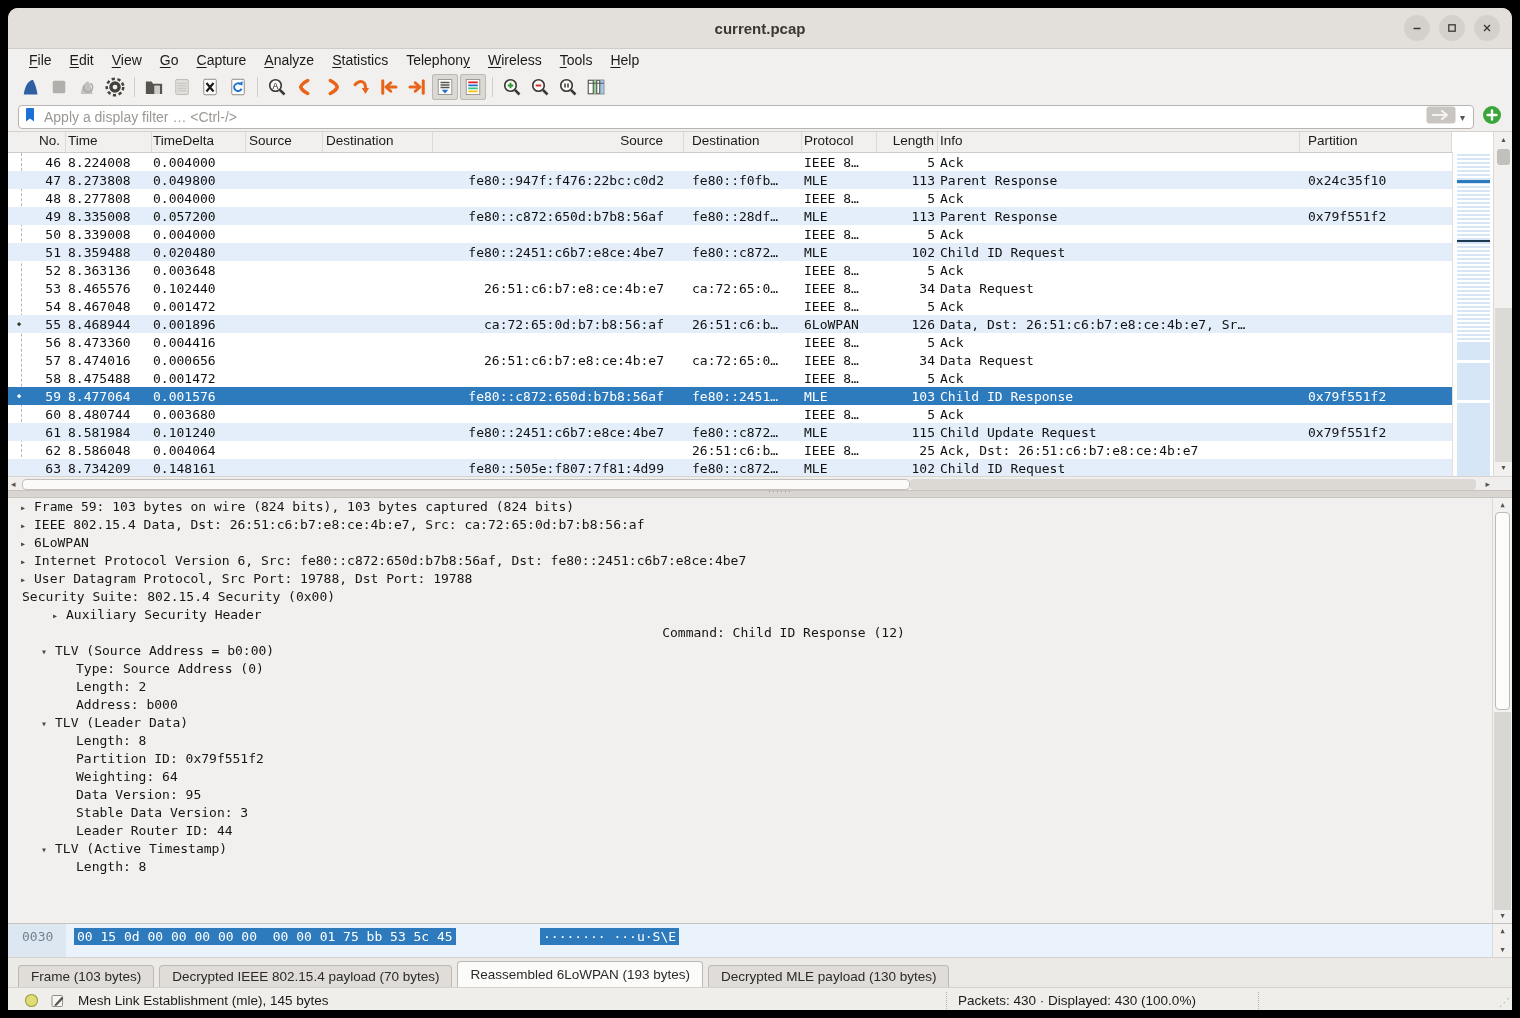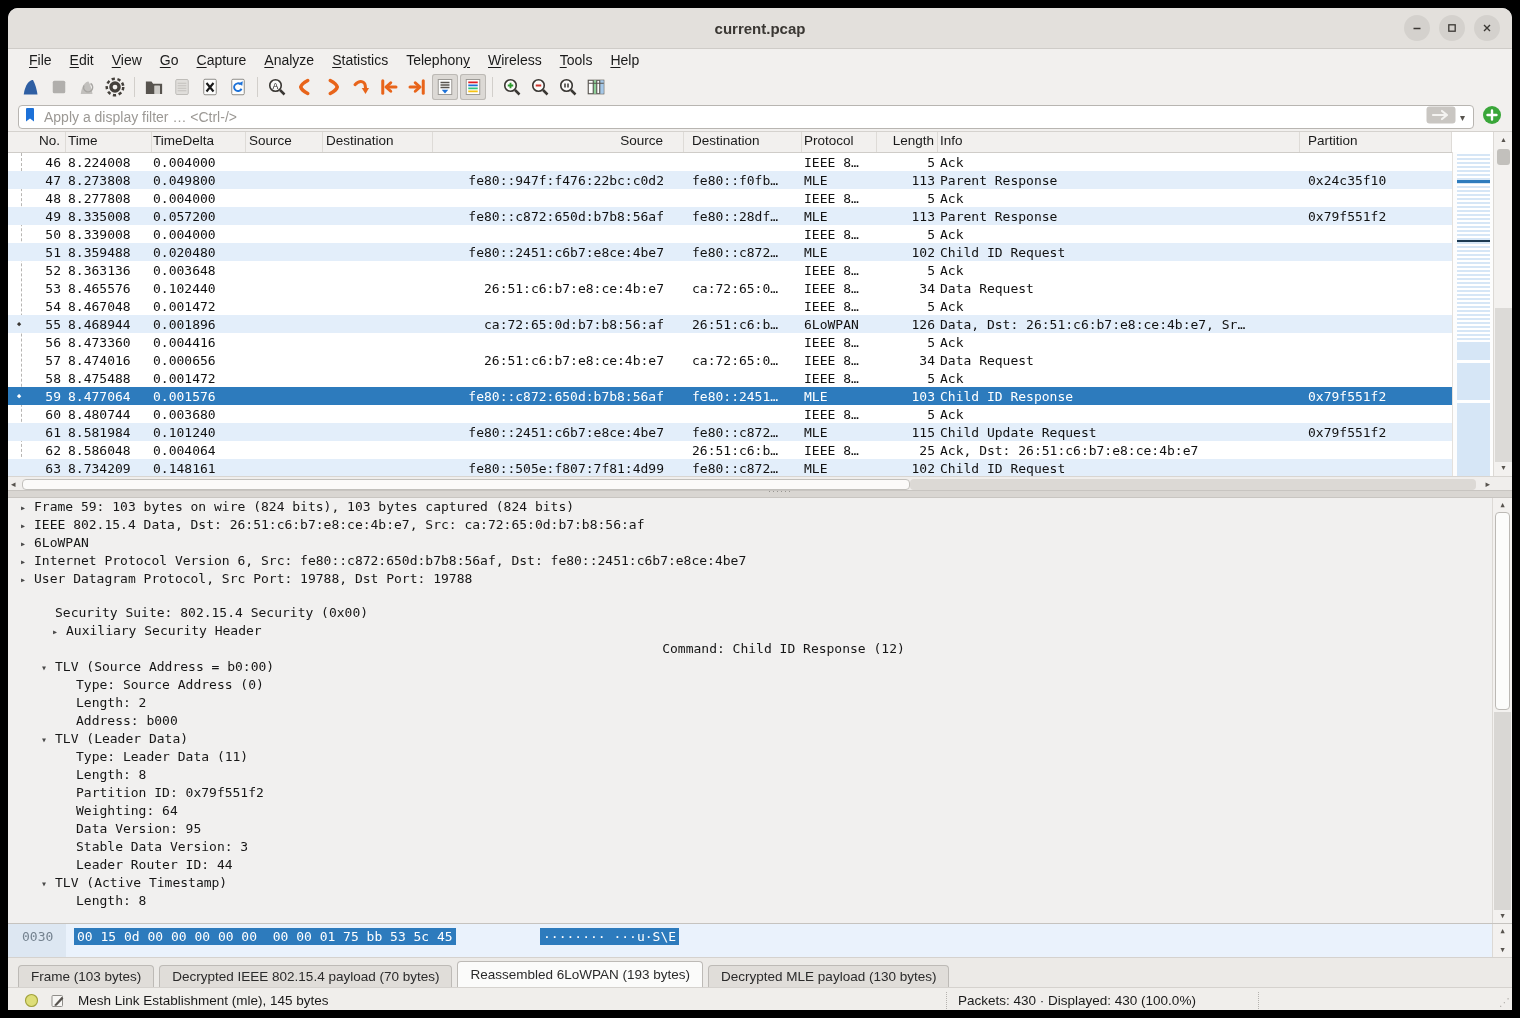--- a/index.html
+++ b/index.html
@@ -613,29 +613,28 @@
   <div class="splitter">
     <div class="dots">······</div>
   </div>
 
   <div class="detail" id="detail-pane">
       <div class="dline" style="padding-left: 12px;"><span class="exp">▸</span><span>Frame 59: 103 bytes on wire (824 bits), 103 bytes captured (824 bits)</span></div>
       <div class="dline" style="padding-left: 12px;"><span class="exp">▸</span><span>IEEE 802.15.4 Data, Dst: 26:51:c6:b7:e8:ce:4b:e7, Src: ca:72:65:0d:b7:b8:56:af</span></div>
       <div class="dline" style="padding-left: 12px;"><span class="exp">▸</span><span>6LoWPAN</span></div>
       <div class="dline" style="padding-left: 12px;"><span class="exp">▸</span><span>Internet Protocol Version 6, Src: fe80::c872:650d:b7b8:56af, Dst: fe80::2451:c6b7:e8ce:4be7</span></div>
       <div class="dline" style="padding-left: 12px;"><span class="exp">▸</span><span>User Datagram Protocol, Src Port: 19788, Dst Port: 19788</span></div>
-      <div class="dline" style="padding-left: 33px; margin-top: 16px;"><span class="exp"></span><span>Security Suite: 802.15.4 Security (0x00)</span></div>
+      <div class="dline" style=""><span class="exp"></span><span>Security Suite: 802.15.4 Security (0x00)</span></div>
       <div class="dline" style="padding-left: 44px;"><span class="exp">▸</span><span>Auxiliary Security Header</span></div>
       <div class="dline" style="padding-left: 33px; text-align: center;"><span class="exp"></span><span>Command: Child ID Response (12)</span></div>
       <div class="dline" style="padding-left: 33px;"><span class="exp">▾</span><span>TLV (Source Address = b0:00)</span></div>
       <div class="dline" style="padding-left: 54px;"><span class="exp"></span><span>Type: Source Address (0)</span></div>
       <div class="dline" style="padding-left: 54px;"><span class="exp"></span><span>Length: 2</span></div>
       <div class="dline" style="padding-left: 54px;"><span class="exp"></span><span>Address: b000</span></div>
       <div class="dline" style="padding-left: 33px;"><span class="exp">▾</span><span>TLV (Leader Data)</span></div>
-      <div class="dline" style="padding-left: 54px;"><span class="exp"></span><span>Type: Leader Data (11)</span></div>
       <div class="dline" style="padding-left: 54px;"><span class="exp"></span><span>Length: 8</span></div>
       <div class="dline" style="padding-left: 54px;"><span class="exp"></span><span>Partition ID: 0x79f551f2</span></div>
       <div class="dline" style="padding-left: 54px;"><span class="exp"></span><span>Weighting: 64</span></div>
       <div class="dline" style="padding-left: 54px;"><span class="exp"></span><span>Data Version: 95</span></div>
       <div class="dline" style="padding-left: 54px;"><span class="exp"></span><span>Stable Data Version: 3</span></div>
       <div class="dline" style="padding-left: 54px;"><span class="exp"></span><span>Leader Router ID: 44</span></div>
       <div class="dline" style="padding-left: 33px;"><span class="exp">▾</span><span>TLV (Active Timestamp)</span></div>
       <div class="dline" style="padding-left: 54px;"><span class="exp"></span><span>Length: 8</span></div>
       <div class="vscroll dt-vscroll" style="position: absolute;">
         <div class="sarr" style="top:2px">▲</div>

